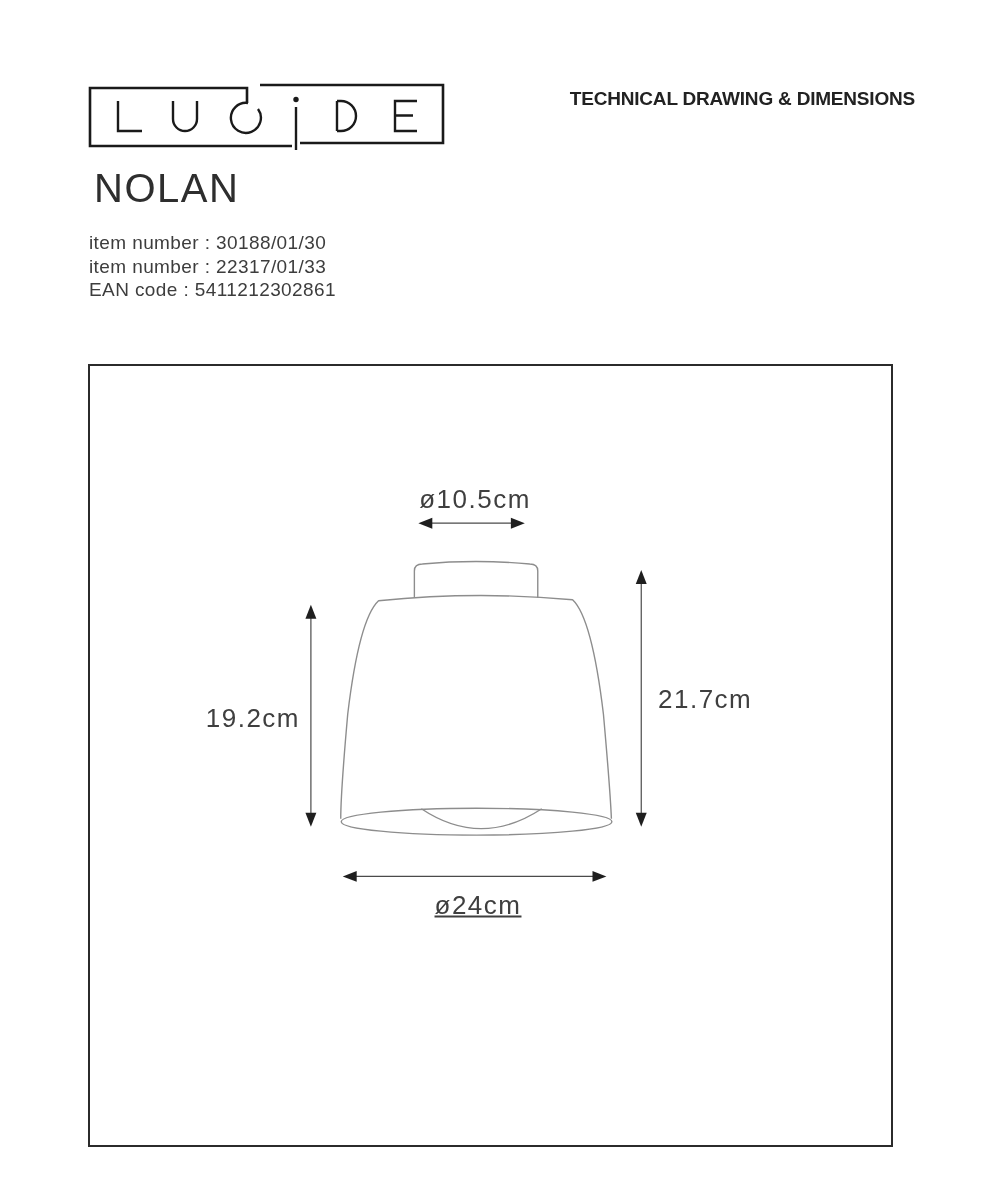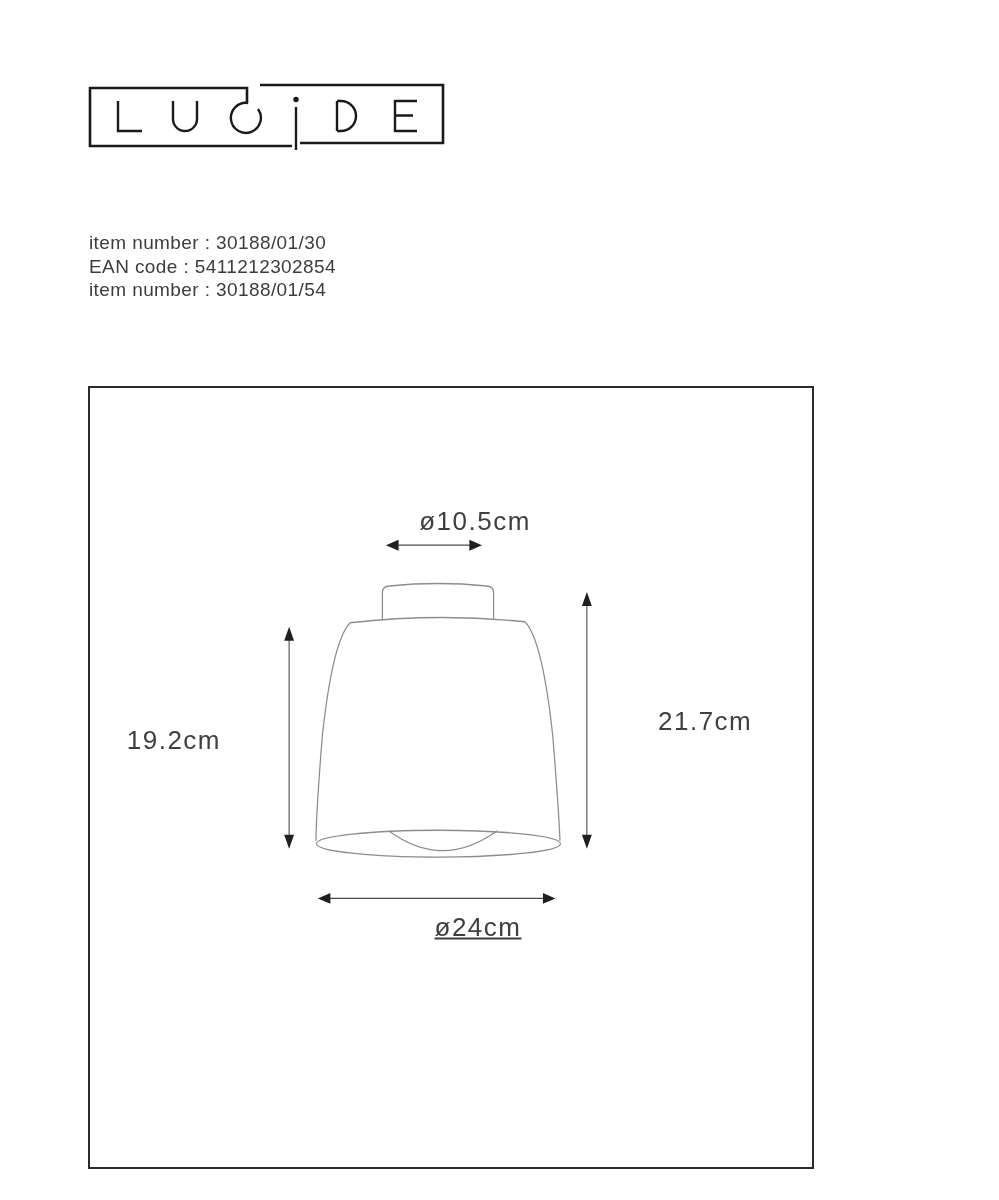--- a/index.html
+++ b/index.html
@@ -29,21 +29,21 @@
   
   .info-list{
     position:absolute;left:89px;top:231px;
     font-size:19px;line-height:23.5px;letter-spacing:0.4px;
     color:#3d3d3d;
   }
   .info-row{white-space:nowrap;}
 
   
   .drawing-box{
-    position:absolute;left:88px;top:386px;width:726px;height:783px;
+    position:absolute;left:88px;top:364px;width:805px;height:783px;
     border:2px solid #2b2b2b;box-sizing:border-box;
     background:#ffffff;
   }
   .drawing-box svg{position:absolute;left:0;top:0;width:100%;height:100%;}
 
   .dim-label{
     position:absolute;
     font-size:26px;letter-spacing:1.5px;
     color:#3f3f3f;white-space:nowrap;
   }
@@ -75,26 +75,28 @@
       <path d="M 208,31 L 208,74"></path>
 
       <path d="M 249,25 L 249,55 M 249,25 L 253,25 A 15 15 0 0 1 253,55 L 249,55"></path>
 
       <path d="M 329,25 L 307,25 L 307,55 L 329,55 M 307,39.5 L 325,39.5"></path>
     </g>
 
     <circle cx="208" cy="23.5" r="2.7" fill="#1a1a1a"></circle>
   </svg>
 
+  <div class="page-title">TECHNICAL DRAWING &amp; DIMENSIONS</div>
 
+  <div class="product-name">NOLAN</div>
 
   <div class="info-list">
     <div class="info-row"><span>item number</span><span> : </span><span>30188/01/30</span></div>
-    <div class="info-row"><span>EAN code</span><span> : </span><span>5411212302854</span></div>
-    <div class="info-row"><span>item number</span><span> : </span><span>30188/01/54</span></div>
+    <div class="info-row"><span>item number</span><span> : </span><span>22317/01/33</span></div>
+    <div class="info-row"><span>EAN code</span><span> : </span><span>5411212302861</span></div>
   </div>
 
   <div class="drawing-box">
 
     <svg viewBox="0 0 805 783" preserveAspectRatio="none" role="img" aria-label="ceiling light line drawing">
 
       <g fill="none" stroke="#8d8d8d" stroke-width="1.4">
 
         <path d="M 326,233 L 326,206 Q 326,199 334,199 Q 388,194 442,199 Q 450,199 450,206 L 450,233"></path>
 

